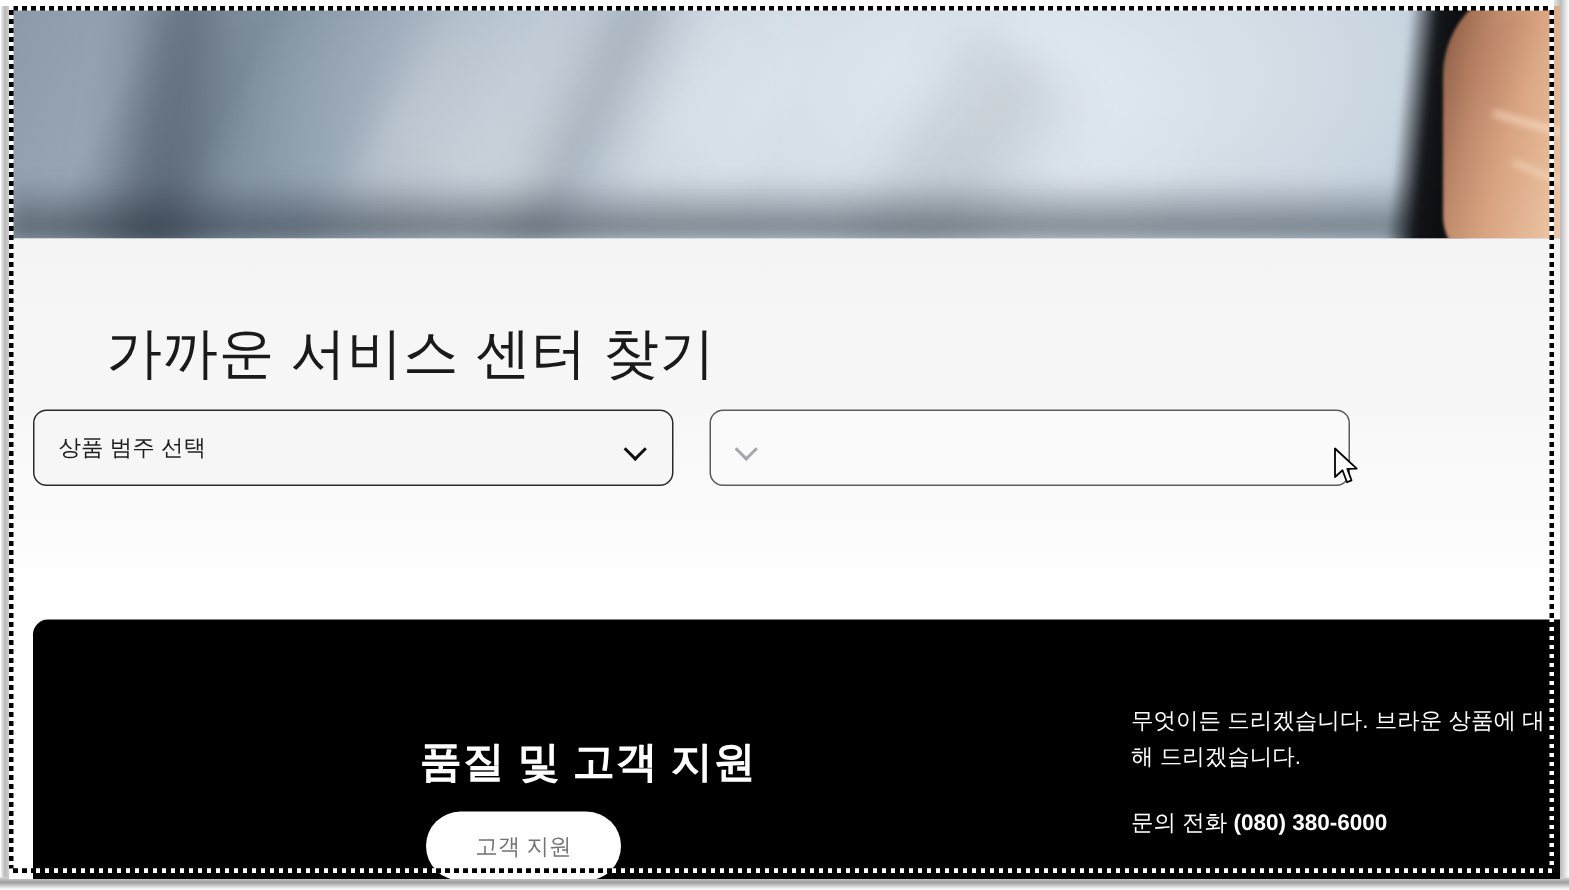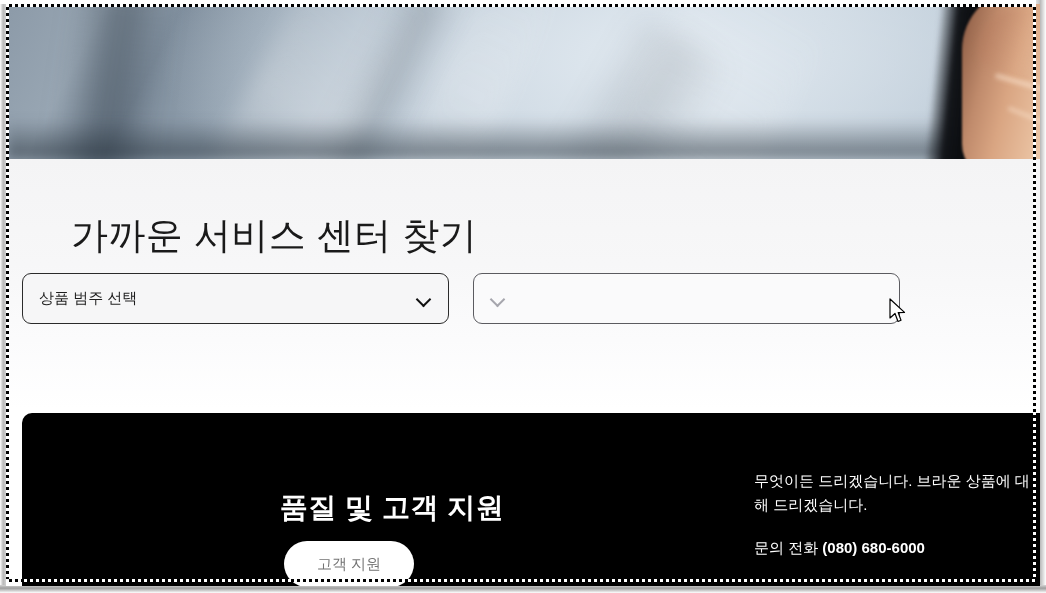--- a/index.html
+++ b/index.html
@@ -399,21 +399,21 @@
 
       <button class="support-button">고객 지원</button>
 
       <div class="support-copy">
         <p class="support-desc">
           <span>무엇이든 드리겠습니다. 브라운 상품에 대</span>
           <span class="l2">해 드리겠습니다.</span>
         </p>
         <p class="support-phone">
           <span>문의 전화</span>
-          <b>(080) 680-6000</b>
+          <b>(080) 380-6000</b>
         </p>
       </div>
 
     </div>
 
   </div>
 
   <div class="ants">
     <span class="t"></span>
     <span class="b"></span>

